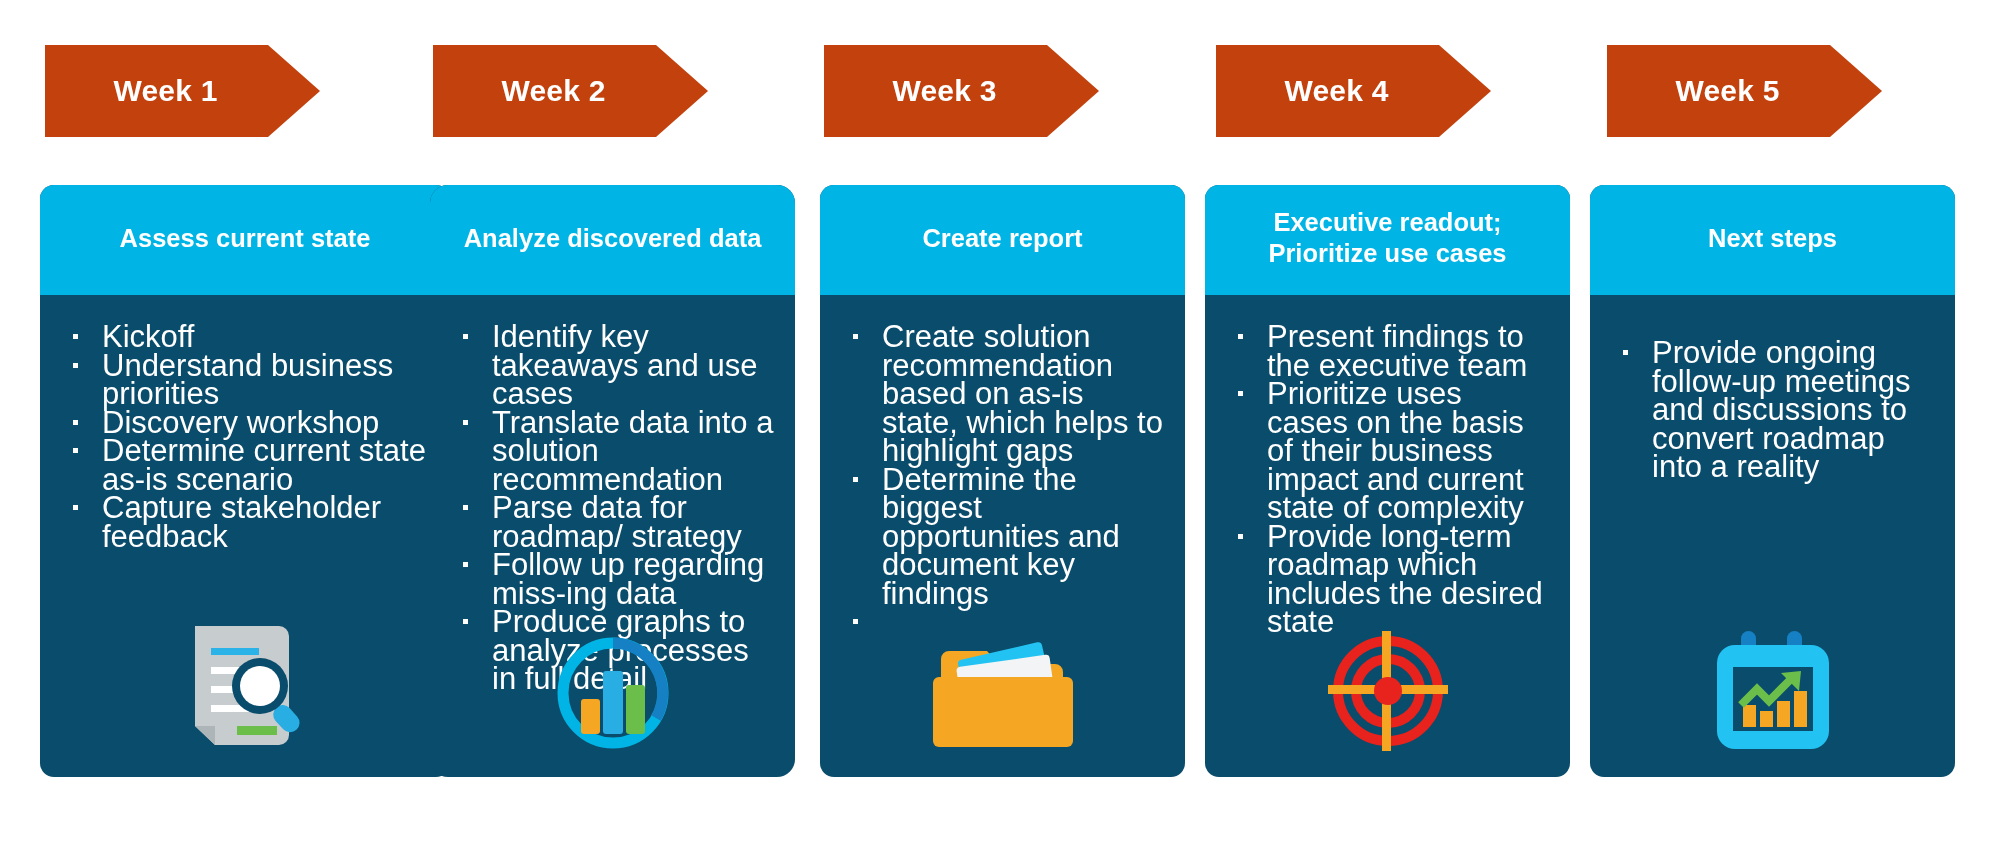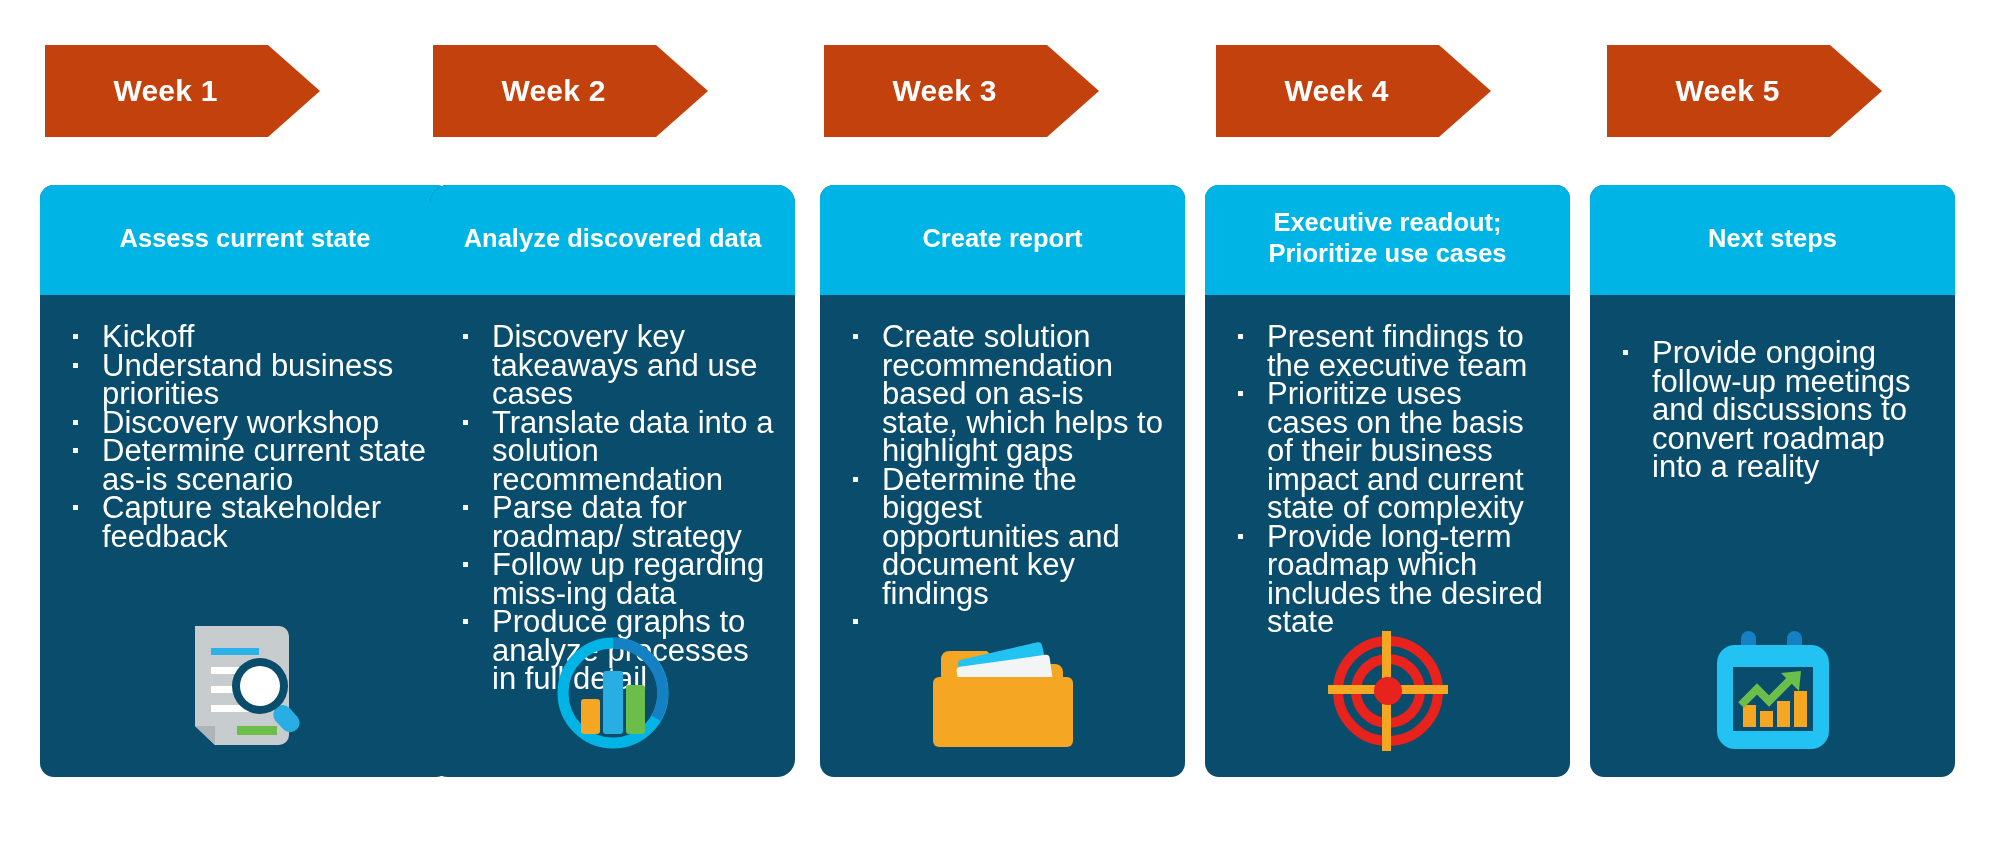--- a/index.html
+++ b/index.html
@@ -124,21 +124,21 @@
       </div>
     </div>
   </div>
 
   <div class="card" style="left:430px;width:365px;height:592px;border-radius:18px;">
     <div class="card-header">
       <div class="card-title">Analyze discovered data</div>
     </div>
     <div class="card-body">
       <ul class="bullets">
-        <li><span class="bullet-dot"></span><span>Discovery key takeaways and use cases</span></li>
+        <li><span class="bullet-dot"></span><span>Identify key takeaways and use cases</span></li>
         <li><span class="bullet-dot"></span><span>Translate data into a solution recommendation</span></li>
         <li><span class="bullet-dot"></span><span>Parse data for roadmap/ strategy</span></li>
         <li><span class="bullet-dot"></span><span>Follow up regarding miss-ing data</span></li>
         <li><span class="bullet-dot"></span><span>Produce graphs to analyze processes in full detail</span></li>
       </ul>
       <div class="icon-wrap">
 
         <svg width="120" height="120" viewBox="0 0 120 120">
           <circle cx="60" cy="60" r="50" fill="none" stroke="#00B5E5" stroke-width="11"></circle>
           <path d="M60 10 a50 50 0 0 1 43 75" fill="none" stroke="#1580C4" stroke-width="11" stroke-linecap="butt"></path>

